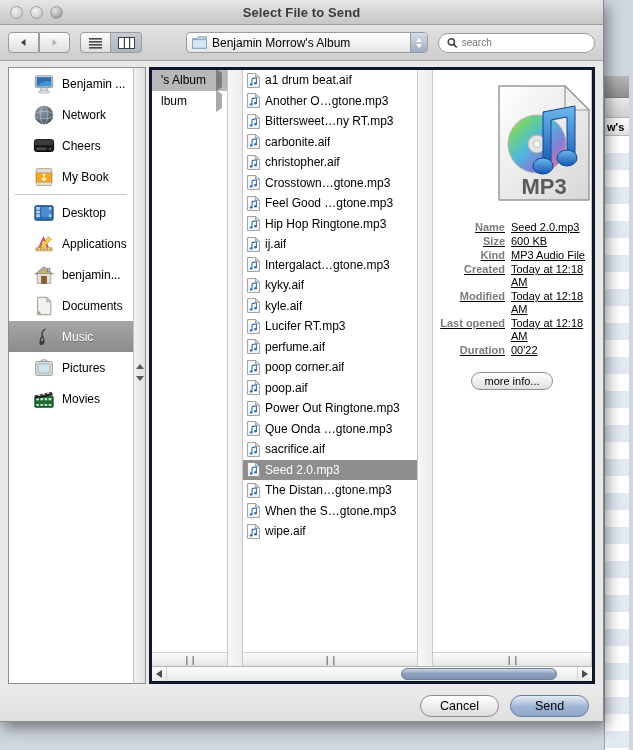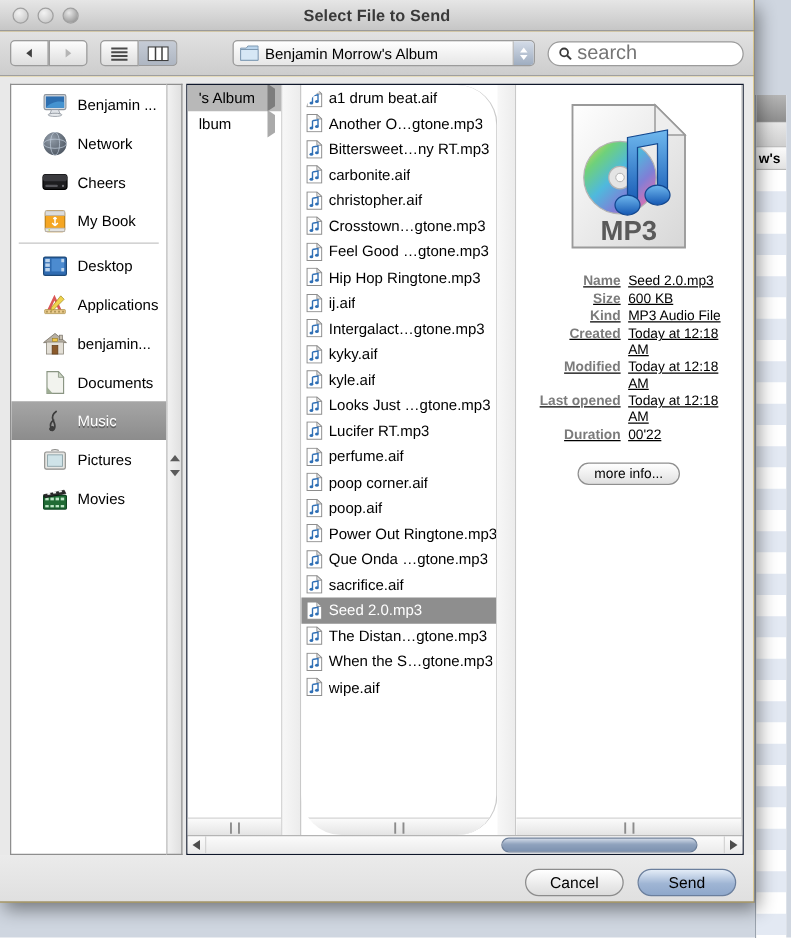--- a/index.html
+++ b/index.html
@@ -140,21 +140,21 @@
   .searchfield {
     width:157px; height:20px;
     background:#fff;
     border:1px solid #9b9b9b;
     border-radius:10px;
     display:flex; align-items:center;
     padding:0 8px;
     margin-left:auto;
   }
   .searchfield input {
-    border:none; outline:none; font-size:16px;
+    border:none; outline:none; font-size:10px;
     font-family:"Liberation Sans",sans-serif;
     color:#6a6a6a; width:100%; background:transparent;
     margin-left:4px;
   }
 
   
   .dlg-body {
     position:relative;
     height:623px;
     background:#e9e9e9;
@@ -200,34 +200,34 @@
   .sbs-arrow.up { top:292px; }
   .sbs-arrow.dn { top:304px; }
   .tri-up { width:0;height:0;border-left:4px solid transparent;border-right:4px solid transparent;border-bottom:5px solid #5a5a5a; }
   .tri-dn { width:0;height:0;border-left:4px solid transparent;border-right:4px solid transparent;border-top:5px solid #5a5a5a; }
 
   
   .browser {
     flex:1;
     margin-left:3px;
     background:#fff;
-    border:1px solid #0f172a;
+    border:3px solid #0f172a;
     display:flex; flex-direction:column;
     overflow:hidden;
   }
   .cols { flex:1; display:flex; overflow:hidden; }
   .col {
     position:relative;
     overflow:hidden;
     background:#fff;
     border-right:1px solid #c9c9c9;
   }
   .col.c1 { width:76px; }
   .col.c2 { width:15px; background:linear-gradient(to right,#f7f7f7,#ececec); border-right:1px solid #c9c9c9;}
-  .col.c3 { width:157px;border-radius:32px; }
+  .col.c3 { width:175px; }
   .col.c4 { width:15px; background:linear-gradient(to right,#f7f7f7,#ececec); border-right:1px solid #c9c9c9;}
   .col.c5 { flex:1; }
 
   .grip {
     position:absolute; bottom:0; left:0; right:0; height:14px;
     background:linear-gradient(#fbfbfb,#e4e4e4);
     border-top:1px solid #d3d3d3;
     display:flex; align-items:center; justify-content:center;
     color:#8c8c8c; font-size:9px; letter-spacing:-1px;
   }
@@ -248,21 +248,21 @@
     color:#fff;
   }
   .row .fname { margin-left:5px; overflow:hidden; }
   .row .disc { margin-left:auto; margin-right:5px; }
   .disc-tri { width:0;height:0;border-top:4px solid transparent;border-bottom:4px solid transparent;border-left:6px solid #7d7d7d; }
   .disc-tri.lite { border-left-color:#aaaaaa; }
 
   
   .preview {
     padding-top:14px;
-    display:flex; flex-direction:column; align-items:center;
+    display:flex; flex-direction:column; align-items:flex-end;
   }
   .mp3-icon { margin-bottom:16px; }
   .info-table { font-size:11px; color:#000;text-decoration:underline; }
   .info-row { display:flex; margin-bottom:1px; }
   .info-k {
     width:79px; text-align:right; color:#7b7b7b; font-weight:bold;
     padding-right:6px; line-height:13px;
   }
   .info-v { width:80px; line-height:13px; }
   .moreinfo-wrap { margin-top:14px; width:100%; display:flex; justify-content:center; }
@@ -726,30 +726,20 @@
                 </div>
                 <div class="row">
                   <svg width="13" height="15" viewBox="0 0 13 15">
                     <path d="M0.6,0.6 L8.5,0.6 L12.4,4.2 L12.4,14.4 L0.6,14.4 Z" fill="#ffffff" stroke="#8d8d8d" stroke-width="0.9"></path>
                     <path d="M8.5,0.6 L8.5,4.2 L12.4,4.2 Z" fill="#e4e4e4" stroke="#8d8d8d" stroke-width="0.7"></path>
                     <path d="M5,5.6 L9.4,4.8 L9.4,10 M5,5.6 L5,11.3" stroke="#2f6fb5" stroke-width="1.1" fill="none"></path>
                     <ellipse cx="4.1" cy="11.4" rx="1.5" ry="1.2" fill="#2f6fb5"></ellipse>
                     <ellipse cx="8.5" cy="10.2" rx="1.5" ry="1.2" fill="#2f6fb5"></ellipse>
                   </svg>
                   <span class="fname">kyle.aif</span>
-                </div>
-                <div class="row">
-                  <svg width="13" height="15" viewBox="0 0 13 15">
-                    <path d="M0.6,0.6 L8.5,0.6 L12.4,4.2 L12.4,14.4 L0.6,14.4 Z" fill="#ffffff" stroke="#8d8d8d" stroke-width="0.9"></path>
-                    <path d="M8.5,0.6 L8.5,4.2 L12.4,4.2 Z" fill="#e4e4e4" stroke="#8d8d8d" stroke-width="0.7"></path>
-                    <path d="M5,5.6 L9.4,4.8 L9.4,10 M5,5.6 L5,11.3" stroke="#2f6fb5" stroke-width="1.1" fill="none"></path>
-                    <ellipse cx="4.1" cy="11.4" rx="1.5" ry="1.2" fill="#2f6fb5"></ellipse>
-                    <ellipse cx="8.5" cy="10.2" rx="1.5" ry="1.2" fill="#2f6fb5"></ellipse>
-                  </svg>
-                  <span class="fname">Looks Just …gtone.mp3</span>
                 </div>
                 <div class="row">
                   <svg width="13" height="15" viewBox="0 0 13 15">
                     <path d="M0.6,0.6 L8.5,0.6 L12.4,4.2 L12.4,14.4 L0.6,14.4 Z" fill="#ffffff" stroke="#8d8d8d" stroke-width="0.9"></path>
                     <path d="M8.5,0.6 L8.5,4.2 L12.4,4.2 Z" fill="#e4e4e4" stroke="#8d8d8d" stroke-width="0.7"></path>
                     <path d="M5,5.6 L9.4,4.8 L9.4,10 M5,5.6 L5,11.3" stroke="#2f6fb5" stroke-width="1.1" fill="none"></path>
                     <ellipse cx="4.1" cy="11.4" rx="1.5" ry="1.2" fill="#2f6fb5"></ellipse>
                     <ellipse cx="8.5" cy="10.2" rx="1.5" ry="1.2" fill="#2f6fb5"></ellipse>
                   </svg>
                   <span class="fname">Lucifer RT.mp3</span>

